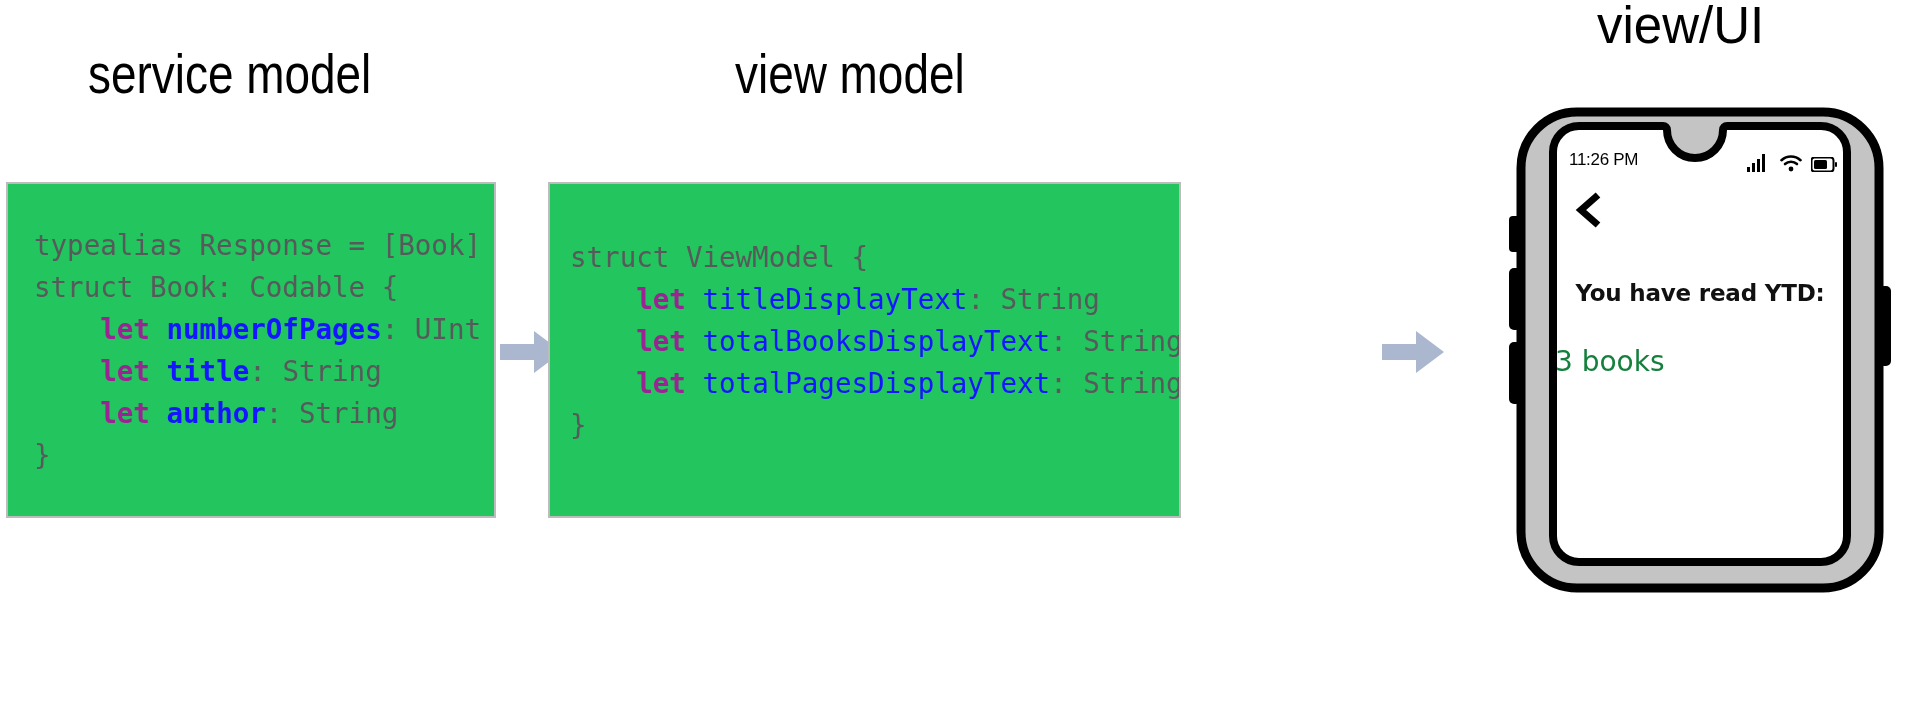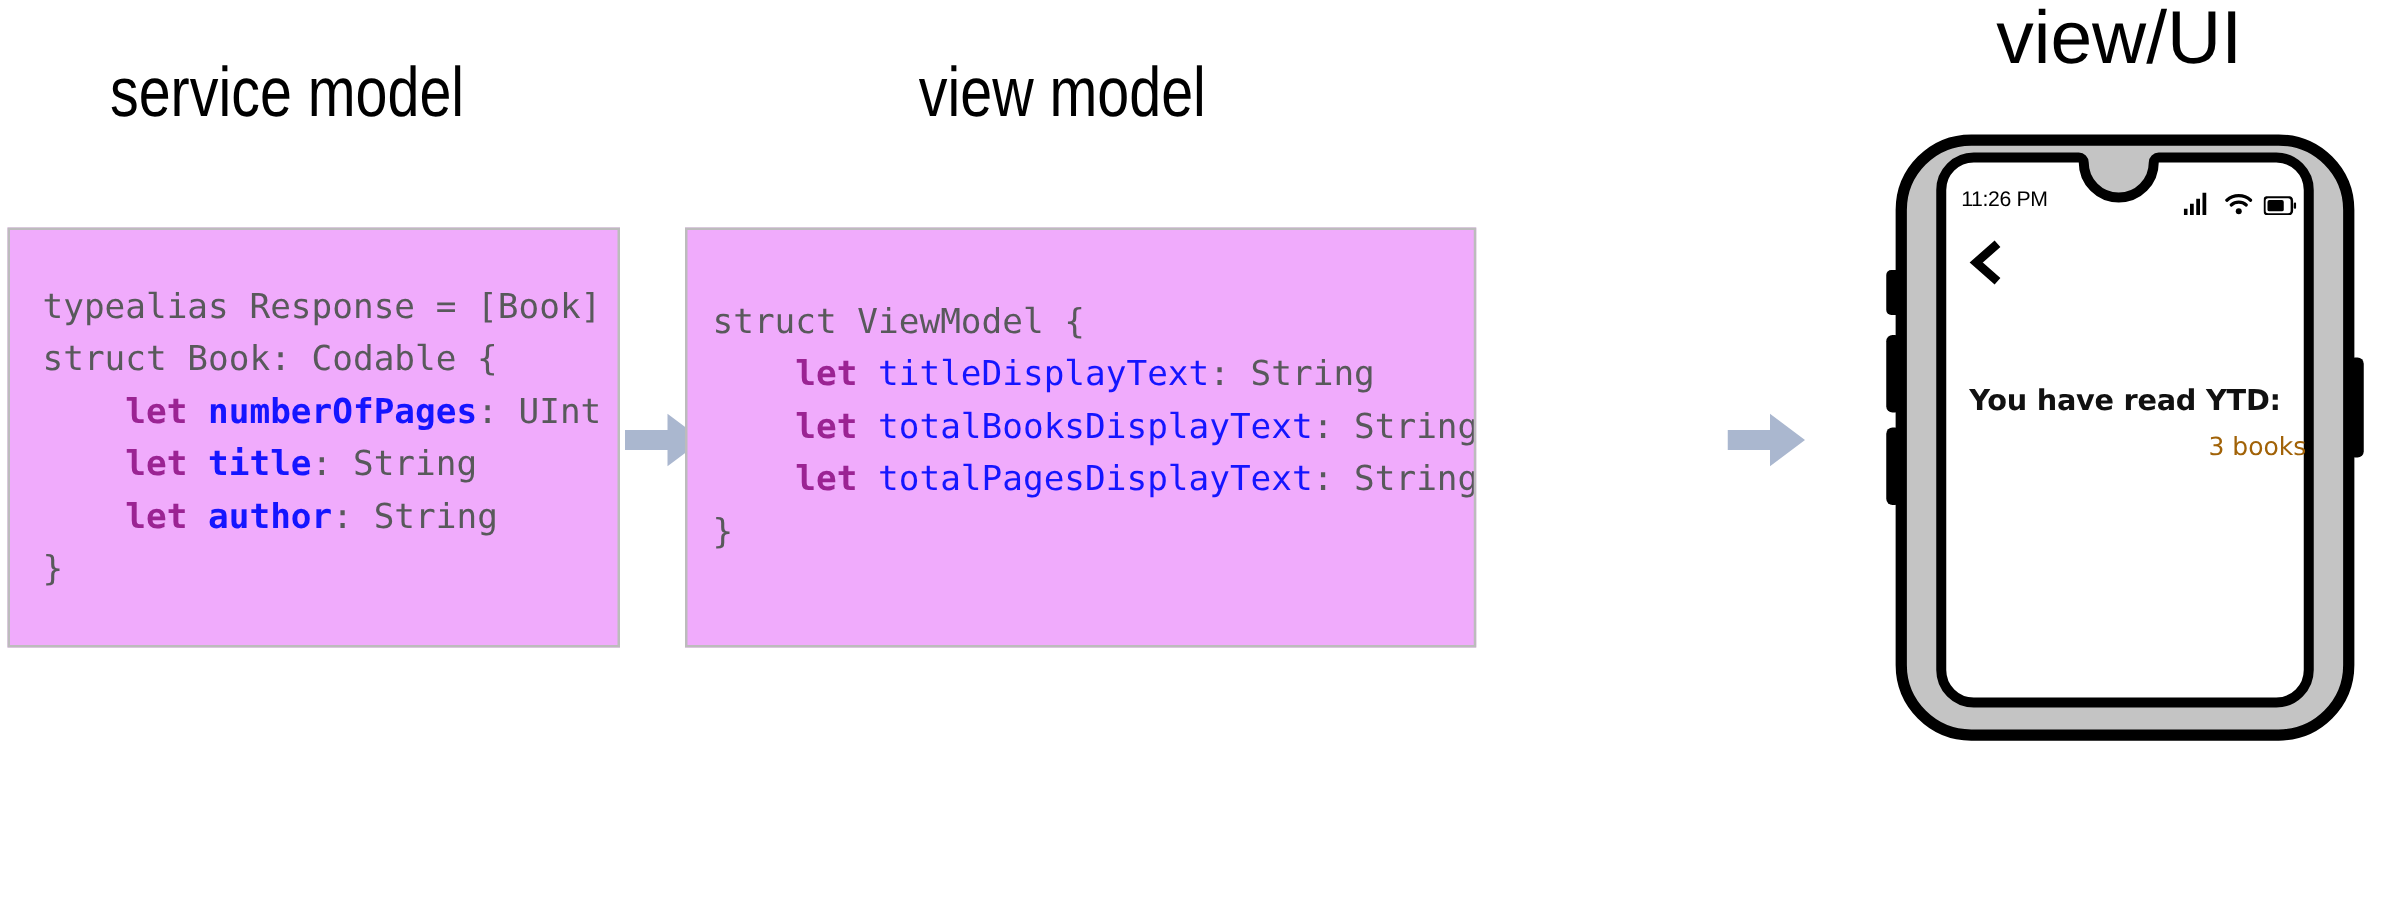--- a/index.html
+++ b/index.html
@@ -36,29 +36,29 @@
     transform-origin: left top;
   }
   #heading-viewmodel {
     left: 735px;
     top: 46px;
     transform-origin: left top;
   }
   #heading-view-ui {
     left: 1597px;
     top: 0px;
-    font-size: 60px;
+    font-size: 51px;
     font-weight: 400;
     font-family: "Liberation Sans", sans-serif;
   }
 
   
   .code-panel {
     position: absolute;
-    background: #f0abfc;
+    background: #22c55e;
     border: 2px solid #bcbcbc;
     box-sizing: border-box;
     overflow: hidden;
   }
   #panel-service-model {
     left: 6px;
     top: 182px;
     width: 490px;
     height: 336px;
   }
@@ -165,30 +165,29 @@
     left: 0;
     top: 140px;
     width: 290px;
     text-align: center;
     font-family: "DejaVu Sans", sans-serif;
     font-size: 23px;
     font-weight: 700;
     color: #111111;
     letter-spacing: -0.2px;
     white-space: nowrap;
-    margin-top: 28px;
   }
   .screen-stat {
     position: absolute;
     width: 290px;
-    text-align: right;
+    text-align: left;
     font-family: "DejaVu Sans", sans-serif;
-    font-size: 20px;
-    font-weight: 400;
-    color: #a16207;
+    font-size: 28px;
+    font-weight: 400;
+    color: #15803d;
     white-space: nowrap;
   }
   #stat-books { top: 205px; }
   #stat-pages { top: 247px; }
 </style>
 </head>
 <body>
 
 <div class="heading heading-condensed" id="heading-service">service model</div>
 

